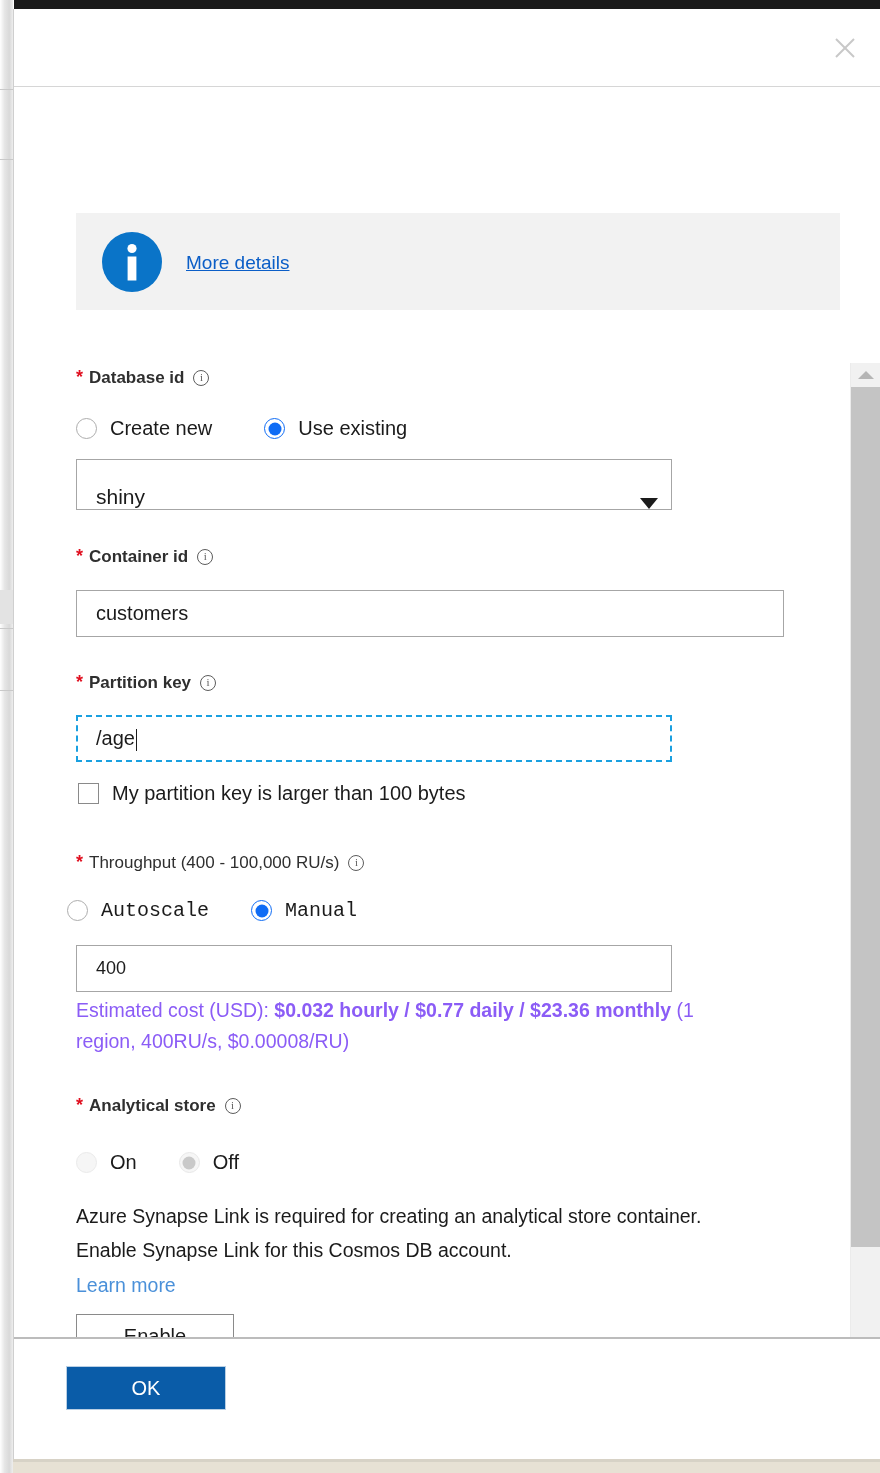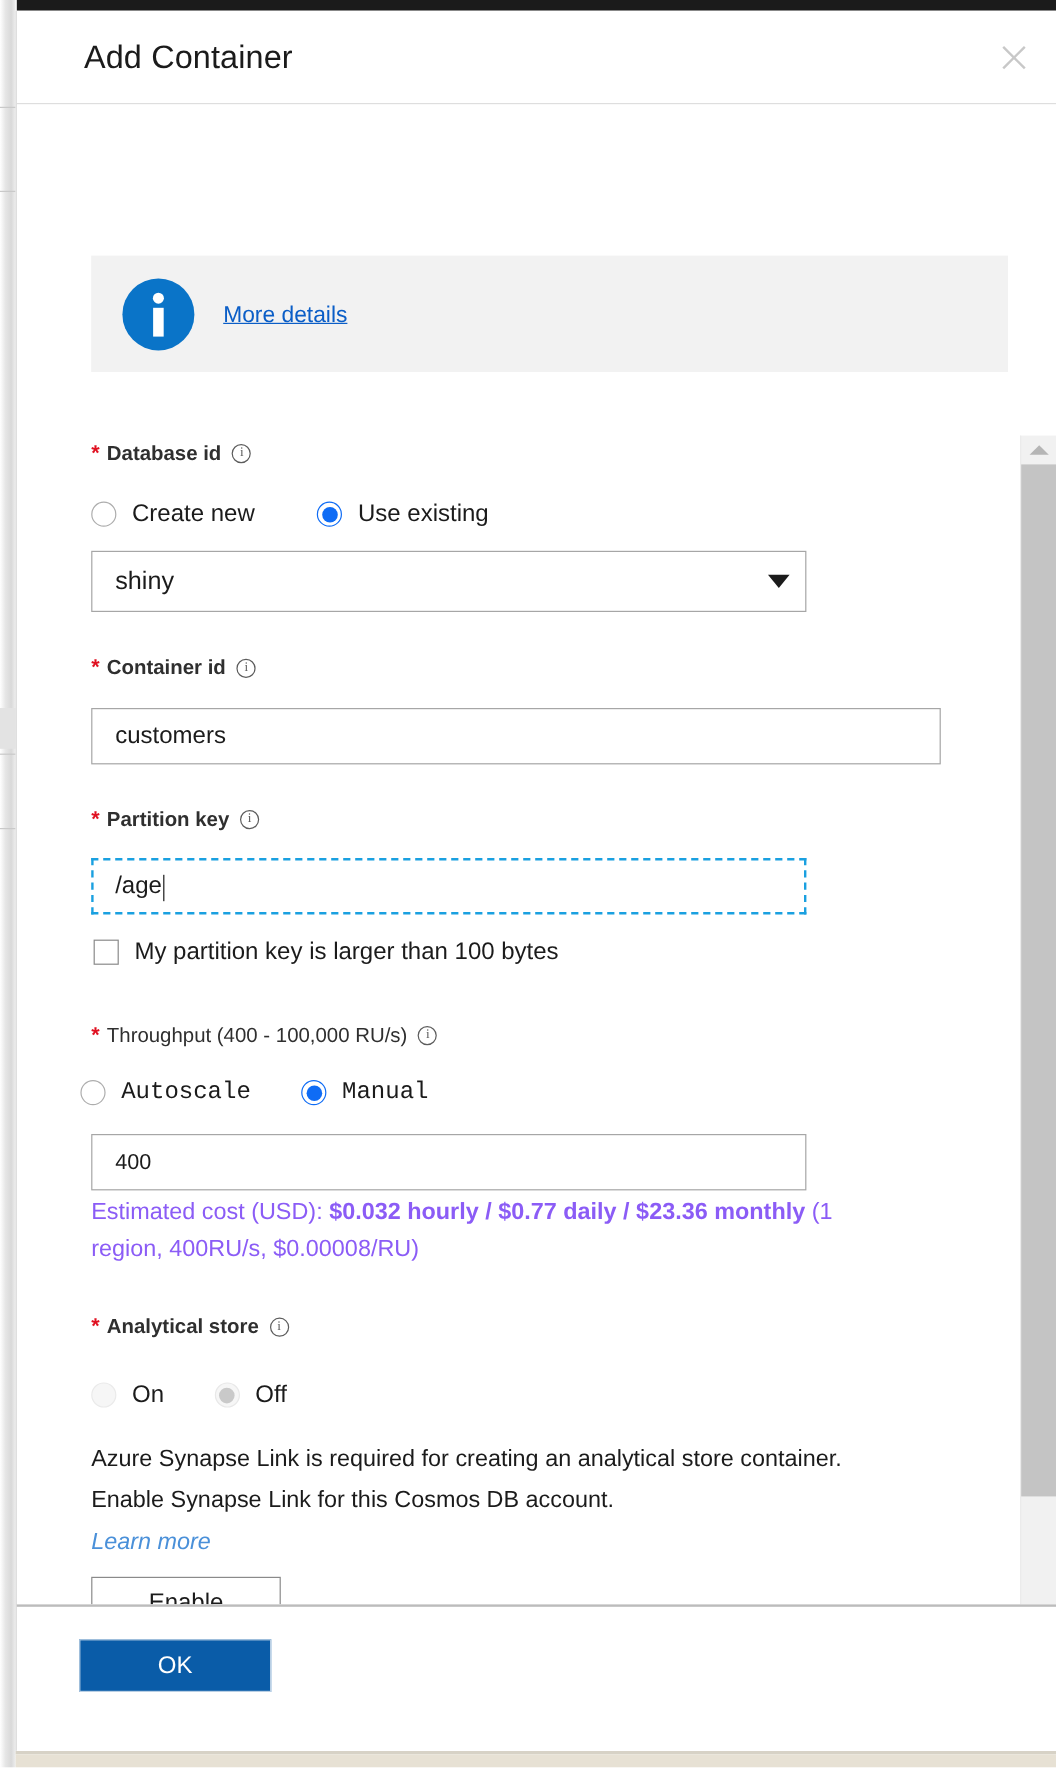--- a/index.html
+++ b/index.html
@@ -173,21 +173,21 @@
     display:inline-block; width:1.5px; height:22px; background:#1b1b1b;
     margin-left: 1px; position:relative; top:1px;
   }
   .tb.small-text { font-size: 18px; }
 
   .dropdown {
     position: absolute;
     height: 51px;
     background: #ffffff;
     border: 1px solid #a6a6a6;
-    display: flex; align-items: center; justify-content: space-between;
+    display: flex; align-items: flex-end; justify-content: space-between;
     font-size: 21px; color: #1b1b1b;
     padding: 0 13px 0 19px;
     cursor: pointer;
   }
   .caret-down {
     width: 0; height: 0;
     border-left: 9px solid transparent;
     border-right: 9px solid transparent;
     border-top: 11px solid #1b1b1b;
   }
@@ -280,21 +280,20 @@
   <div class="bg-sliver-line" style="top:628px"></div>
   <div class="bg-sliver-line" style="top:690px"></div>
 
   <div class="topbar"></div>
   <div class="bottomstrip-top"></div>
   <div class="bottomstrip"></div>
 
   <div class="dialog">
 
     <div class="dlg-header">
-      <div class="dlg-title">Add Container</div>
       <button class="close-btn">
         <svg width="26" height="26" viewBox="0 0 26 26" aria-hidden="true">
           <line x1="4" y1="4" x2="22" y2="22" stroke="#c8c8c8" stroke-width="2"></line>
           <line x1="22" y1="4" x2="4" y2="22" stroke="#c8c8c8" stroke-width="2"></line>
         </svg>
       </button>
     </div>
 
     <div class="dlg-body">
       <div class="body-inner">
@@ -400,21 +399,21 @@
             <span class="radio-item">
               <span class="radio-dot disabled"></span>
               <span class="radio-label muted">On</span>
             </span>
             <span class="radio-item" style="margin-left:42px;">
               <span class="radio-dot disabled checked"></span>
               <span class="radio-label muted">Off</span>
             </span>
           </div>
           <div class="para" style="left:62px; top:1112px; width:680px;">Azure Synapse Link is required for creating an analytical store container. Enable Synapse Link for this Cosmos DB account.</div>
-          <div class="link-blue" style="left:62px; top:1181px;font-style:italic;">Learn more</div>
+          <div class="link-blue" style="left:62px; top:1181px;">Learn more</div>
           <div class="btn-secondary" style="left:62px; top:1227px; width:158px;">Enable</div>
 
         </div>
       </div>
 
       <div class="scrollbar">
         <div class="sb-arrow up">
             <span class="glyph"></span>
           </div>
         <div class="sb-thumb"></div>

